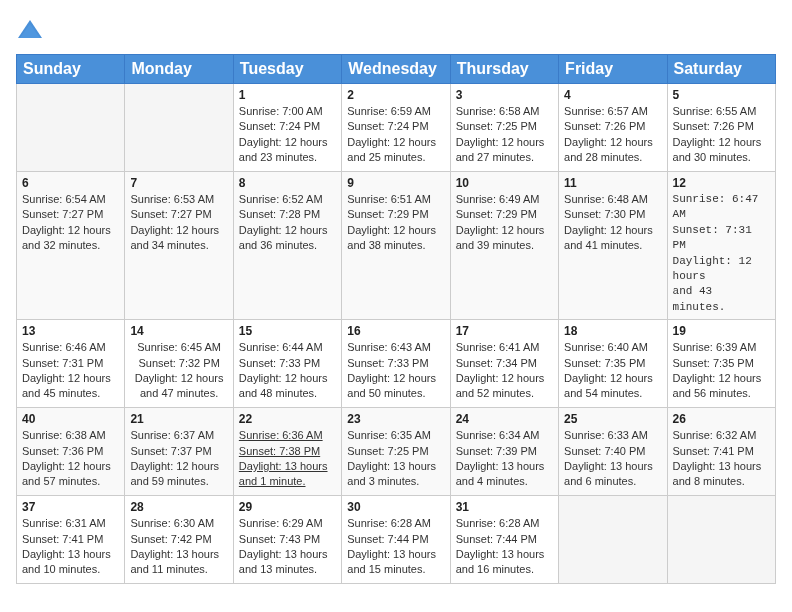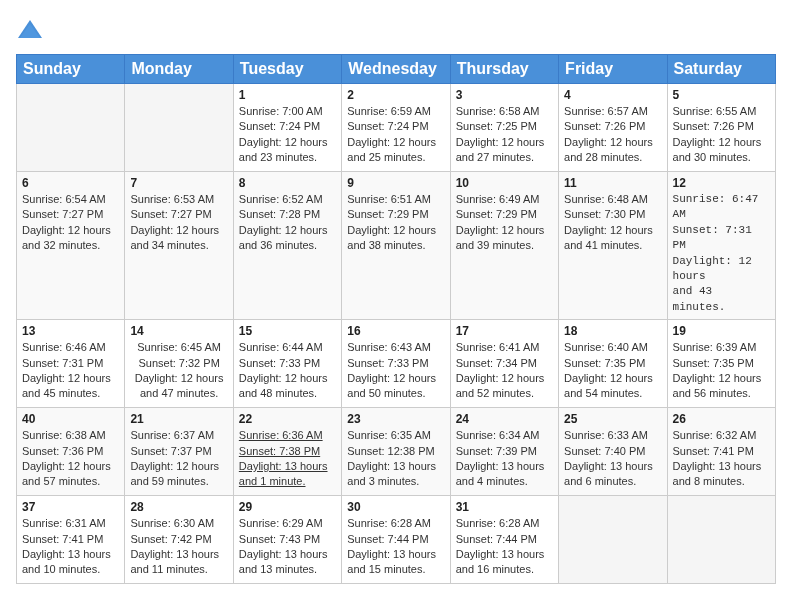--- a/index.html
+++ b/index.html
@@ -277,21 +277,21 @@
         <td>
           <div class="day-number">22</div>
           <div class="day-detail" style="white-space: pre-line; text-decoration: underline;">Sunrise: 6:36 AM
 Sunset: 7:38 PM
 Daylight: 13 hours
 and 1 minute.</div>
         </td>
         <td>
           <div class="day-number">23</div>
           <div class="day-detail" style="white-space: pre-line;">Sunrise: 6:35 AM
-Sunset: 12:38 PM
+Sunset: 7:25 PM
 Daylight: 13 hours
 and 3 minutes.</div>
         </td>
         <td>
           <div class="day-number">24</div>
           <div class="day-detail" style="white-space: pre-line;">Sunrise: 6:34 AM
 Sunset: 7:39 PM
 Daylight: 13 hours
 and 4 minutes.</div>
         </td>

